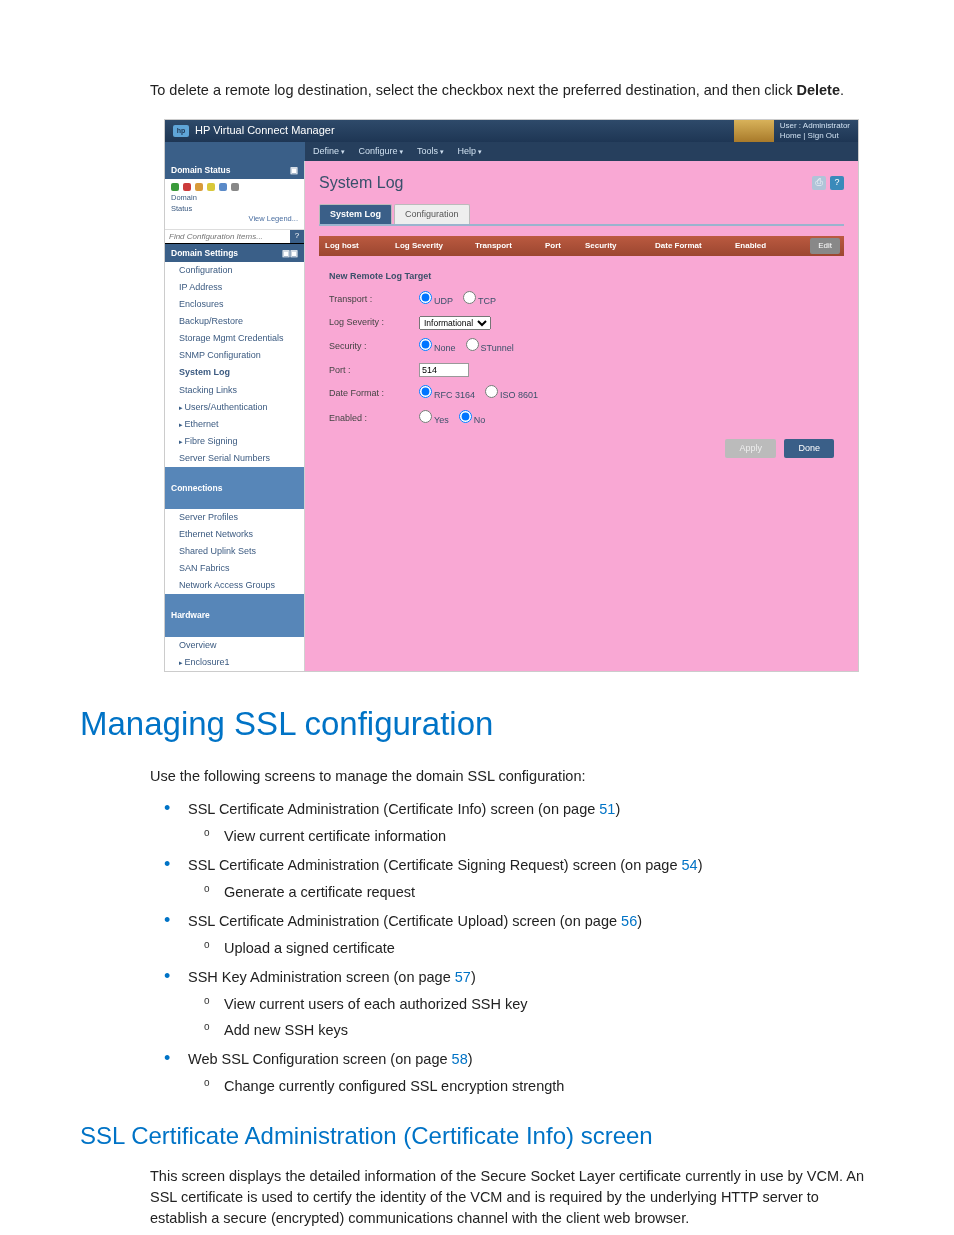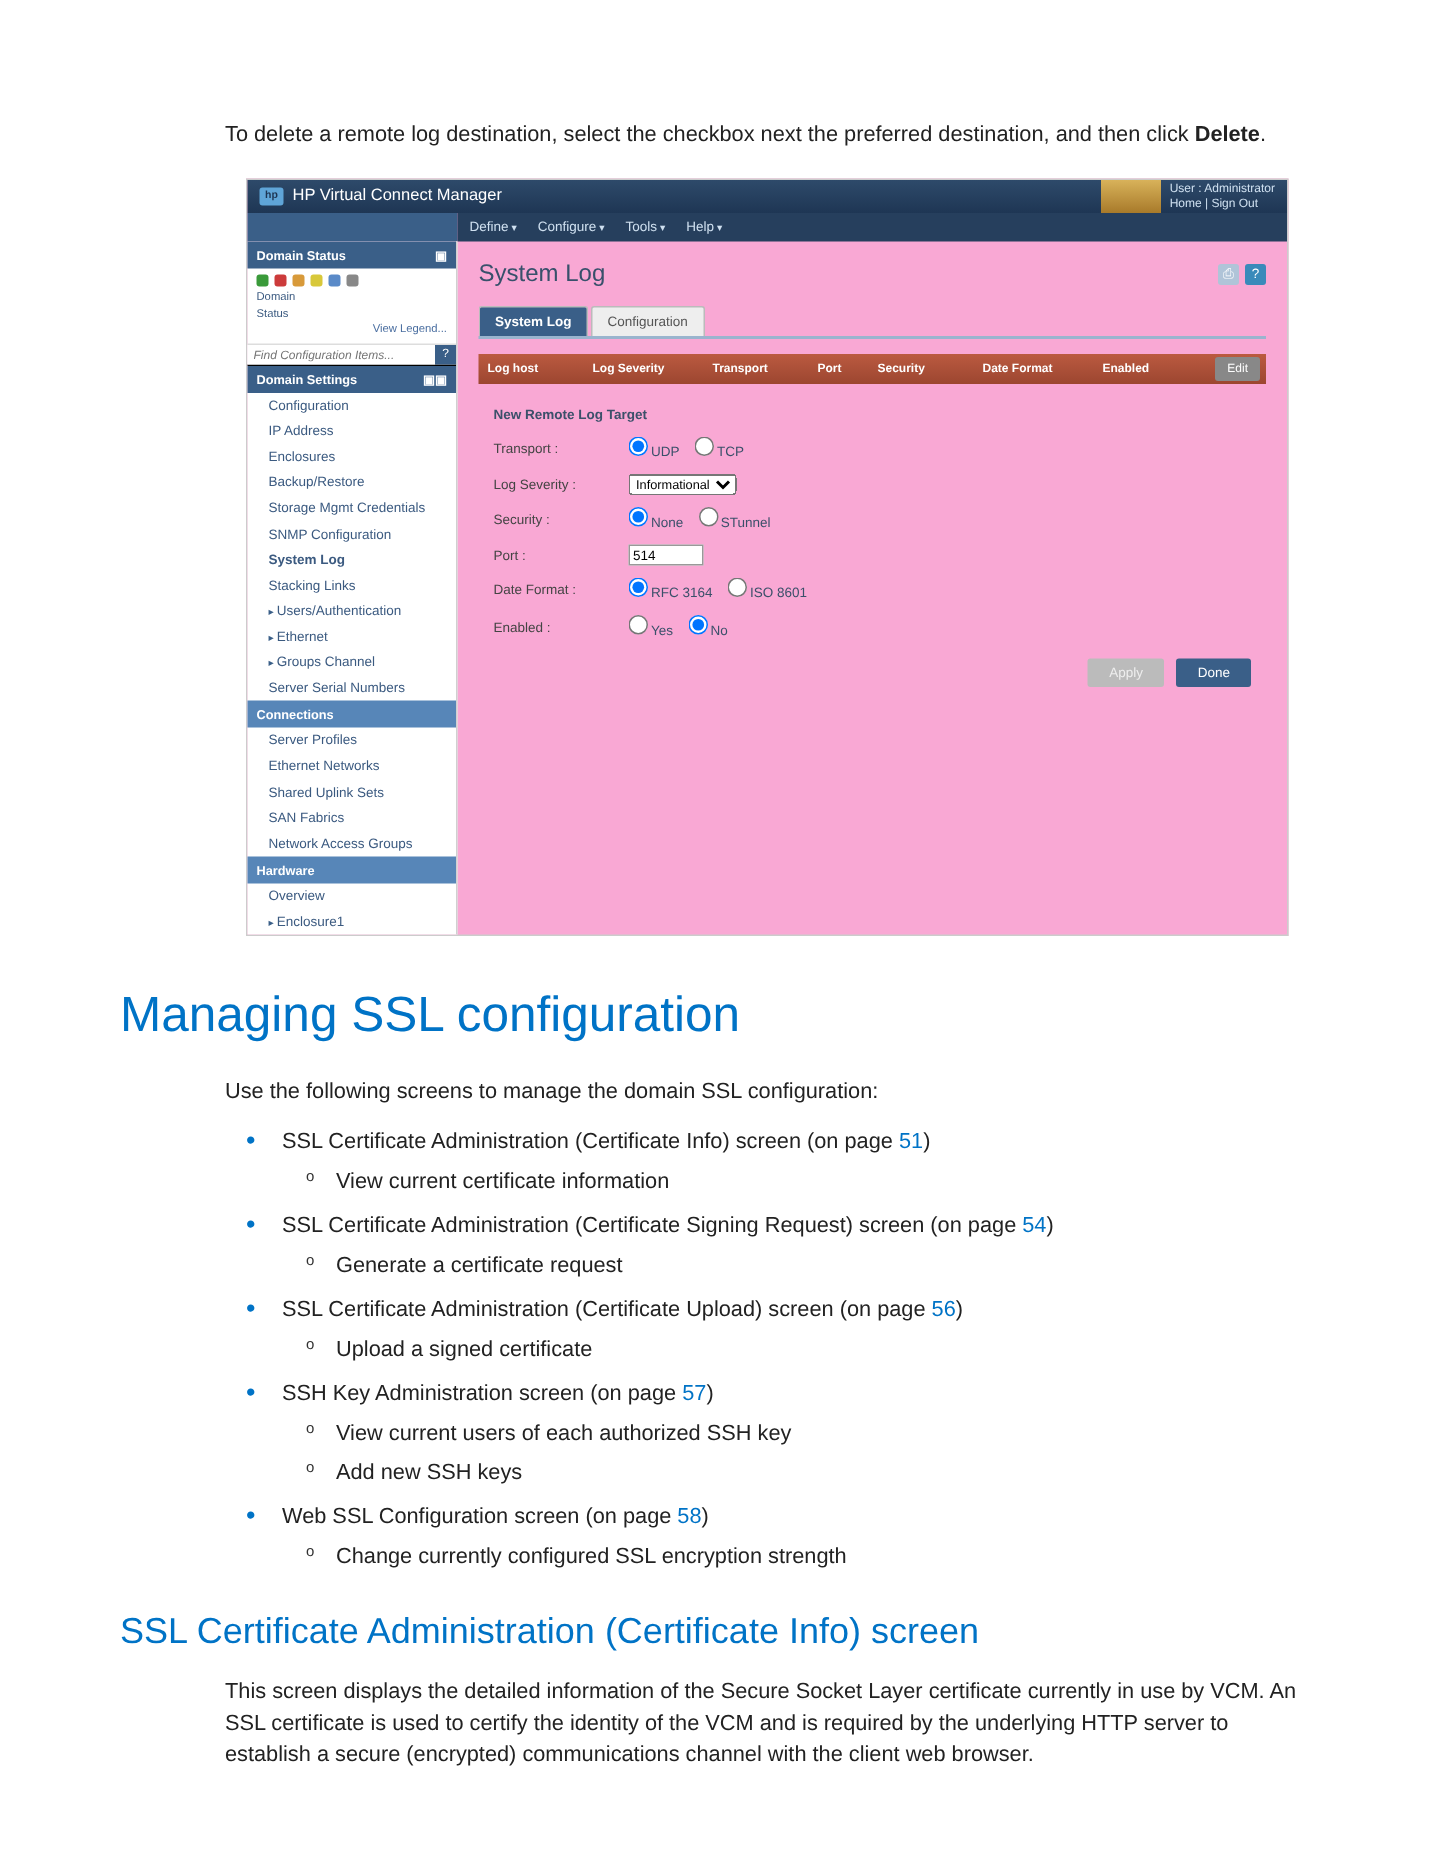--- a/index.html
+++ b/index.html
@@ -23,21 +23,21 @@
   .sidebar { width: 140px; background: #fff; border-right: 1px solid #d0d0d0; }
   .sb-block-header { background: #3a5f88; color: #fff; padding: 3px 6px; font-weight: bold; font-size:8.5px; display:flex; justify-content:space-between;}
   .sb-status { padding: 4px 6px; line-height: 1.4; }
   .sb-status-icons { display:flex; gap:4px; margin-bottom:2px;}
   .sicon { width:8px; height:8px; border-radius:2px;}
   .sicon.g{background:#3a9a3a;} .sicon.r{background:#cc3b3b;} .sicon.o{background:#d89a3a;} .sicon.y{background:#d8c83a;} .sicon.b{background:#5a8ac8;} .sicon.gr{background:#888;}
   .sb-legend { color:#4a6ea0; text-align:right; font-size:7.5px;}
   .sb-search { display:flex; border-top:1px solid #ddd; border-bottom:1px solid #000000;}
   .sb-search input { flex:1; border:none; font-size:8px; padding:2px 4px; font-style:italic; color:#888;}
   .sb-search .go { width:14px; background:#3a5f88; color:#fff; text-align:center; font-size:8px;}
-  .sb-section { background:#5786b8; color:#fff; padding:3px 6px; font-weight:bold; font-size:8.5px;}
+  .sb-section { background:#5786b8; color:#fff; padding:15px 6px; font-weight:bold; font-size:8.5px;}
   .sb-item { padding: 2px 6px 2px 14px; color: #3b5a80; cursor: pointer; }
   .sb-item.sel { font-weight: bold; }
   .sb-item.icon::before { content:"▸ "; color:#3a5f88; font-size:7px;}
 
   .content { flex: 1; padding: 10px 14px; }
   .content h2 { font-size: 16px; font-weight: normal; color: #38506b; margin-bottom: 10px; display:flex; justify-content:space-between; align-items:center;}
   .help-icons { display:flex; gap:4px;}
   .hicon { width:14px; height:14px; background:#b0c4d8; border-radius:2px; display:flex; align-items:center; justify-content:center; color:#fff; font-size:9px;}
   .tabs { display: flex; border-bottom: 2px solid #9ab4ce; margin-bottom: 10px; }
   .tab { padding: 3px 10px; font-size: 9px; border: 1px solid #bbb; border-bottom: none; background: #eee; margin-right: 2px; color:#555; border-radius: 2px 2px 0 0;}
@@ -134,21 +134,21 @@
         <div class="sb-item">Configuration</div>
         <div class="sb-item">IP Address</div>
         <div class="sb-item">Enclosures</div>
         <div class="sb-item">Backup/Restore</div>
         <div class="sb-item">Storage Mgmt Credentials</div>
         <div class="sb-item">SNMP Configuration</div>
         <div class="sb-item sel">System Log</div>
         <div class="sb-item">Stacking Links</div>
         <div class="sb-item icon">Users/Authentication</div>
         <div class="sb-item icon">Ethernet</div>
-        <div class="sb-item icon">Groups Channel</div>
+        <div class="sb-item icon">Fibre Signing</div>
         <div class="sb-item">Server Serial Numbers</div>
         <div class="sb-section">Connections</div>
         <div class="sb-item">Server Profiles</div>
         <div class="sb-item">Ethernet Networks</div>
         <div class="sb-item">Shared Uplink Sets</div>
         <div class="sb-item">SAN Fabrics</div>
         <div class="sb-item">Network Access Groups</div>
         <div class="sb-section">Hardware</div>
         <div class="sb-item">Overview</div>
         <div class="sb-item icon">Enclosure1</div>

